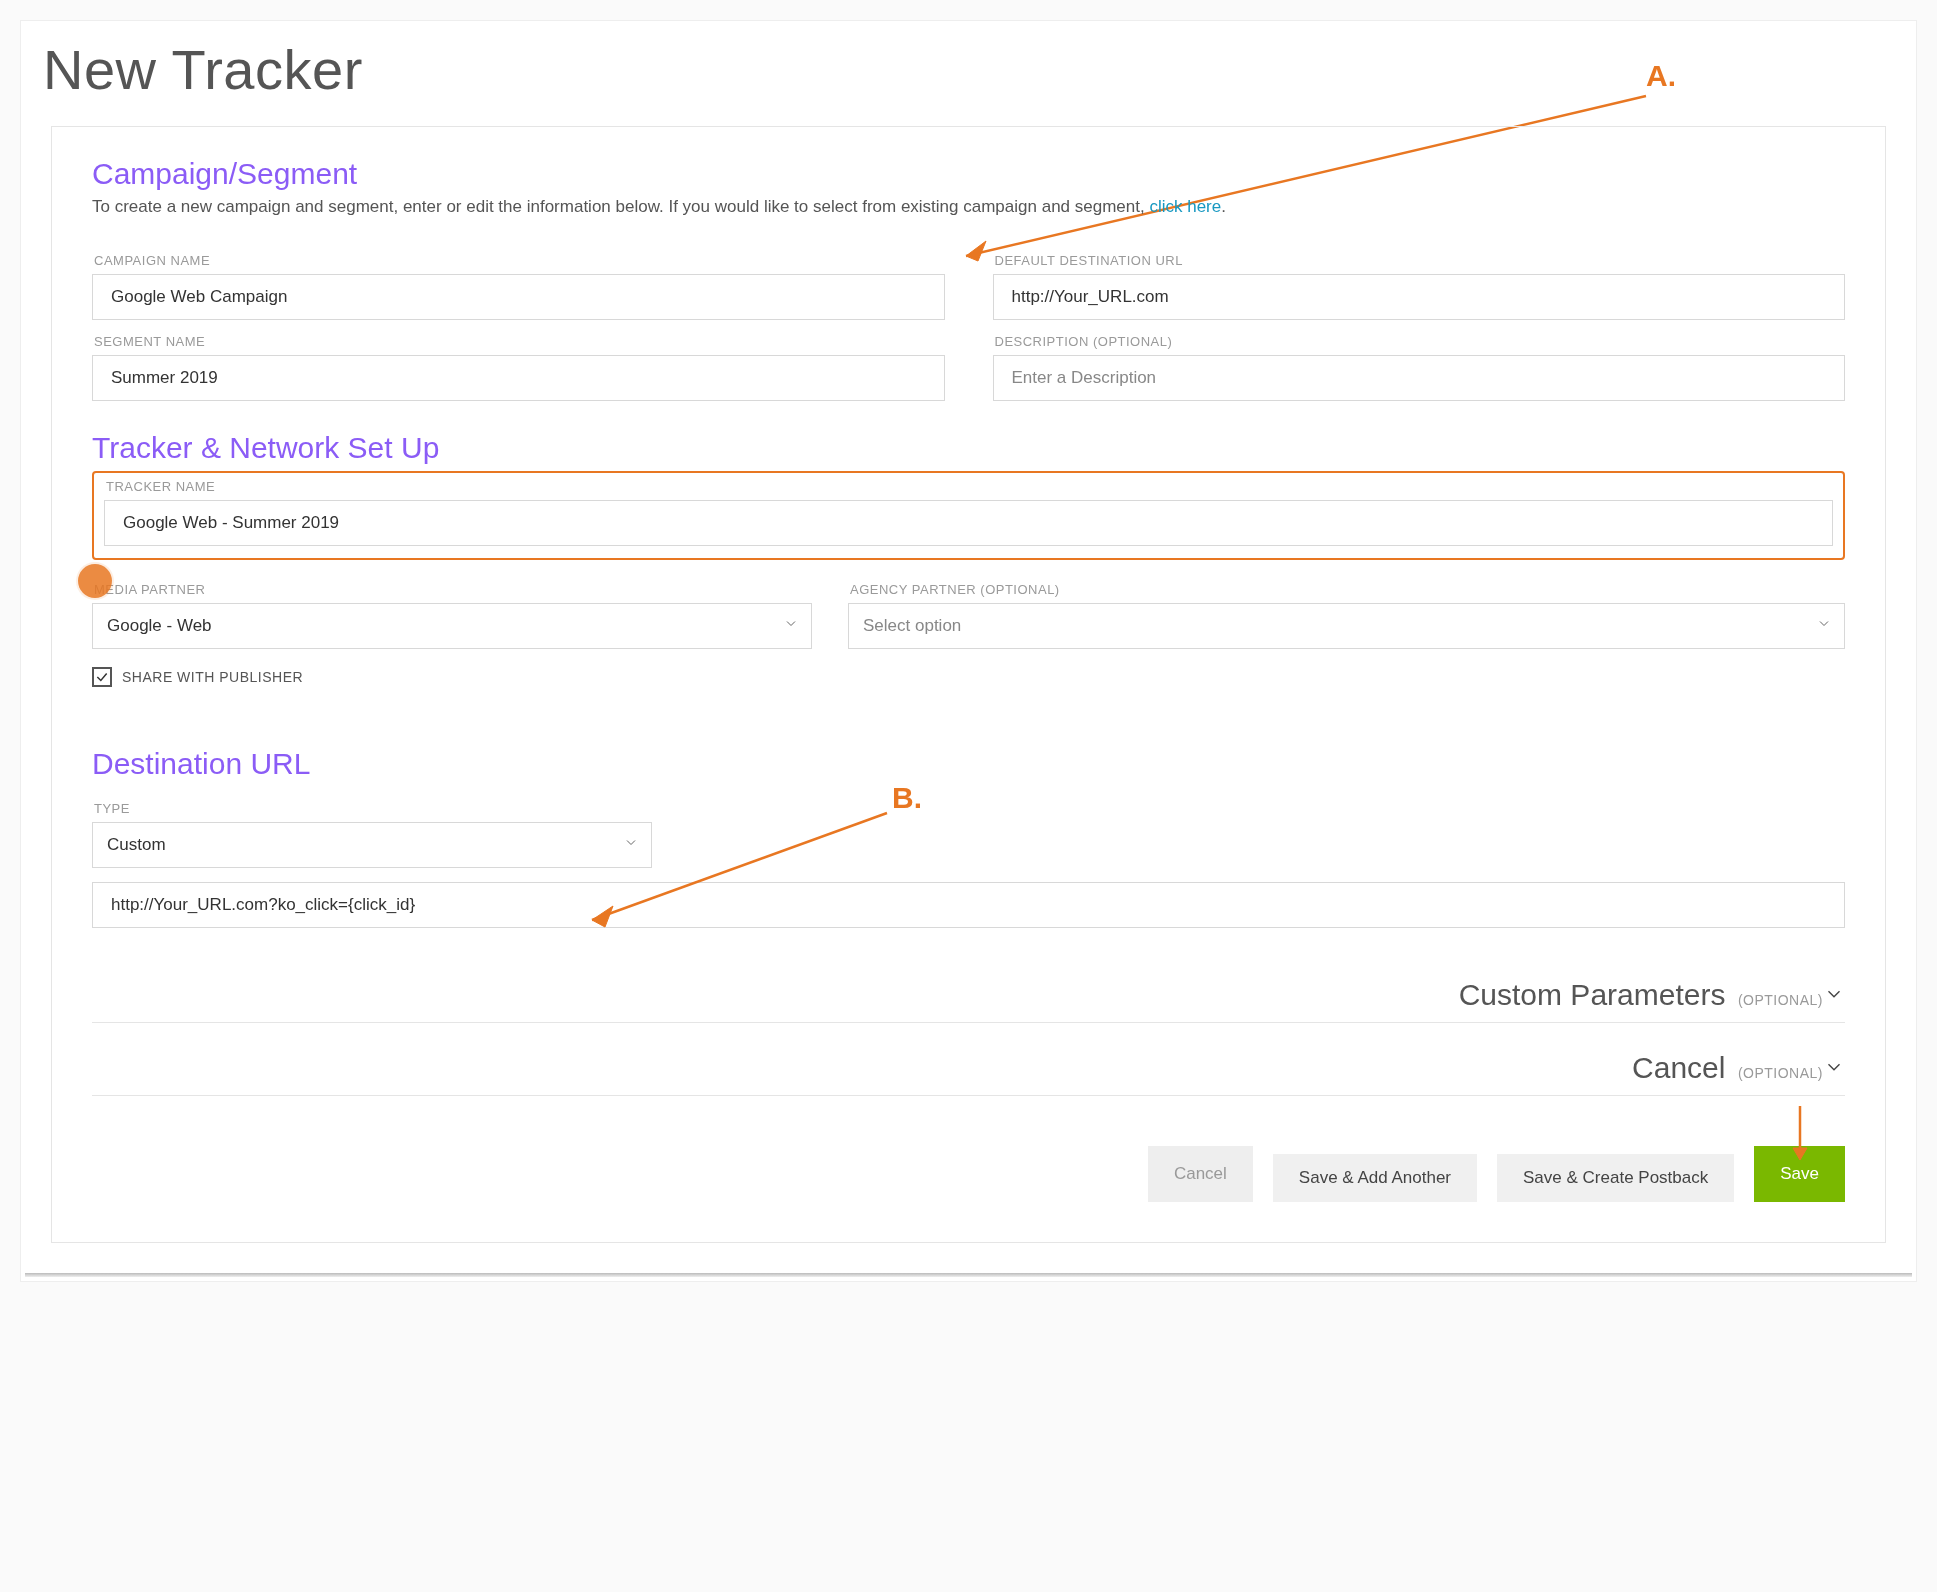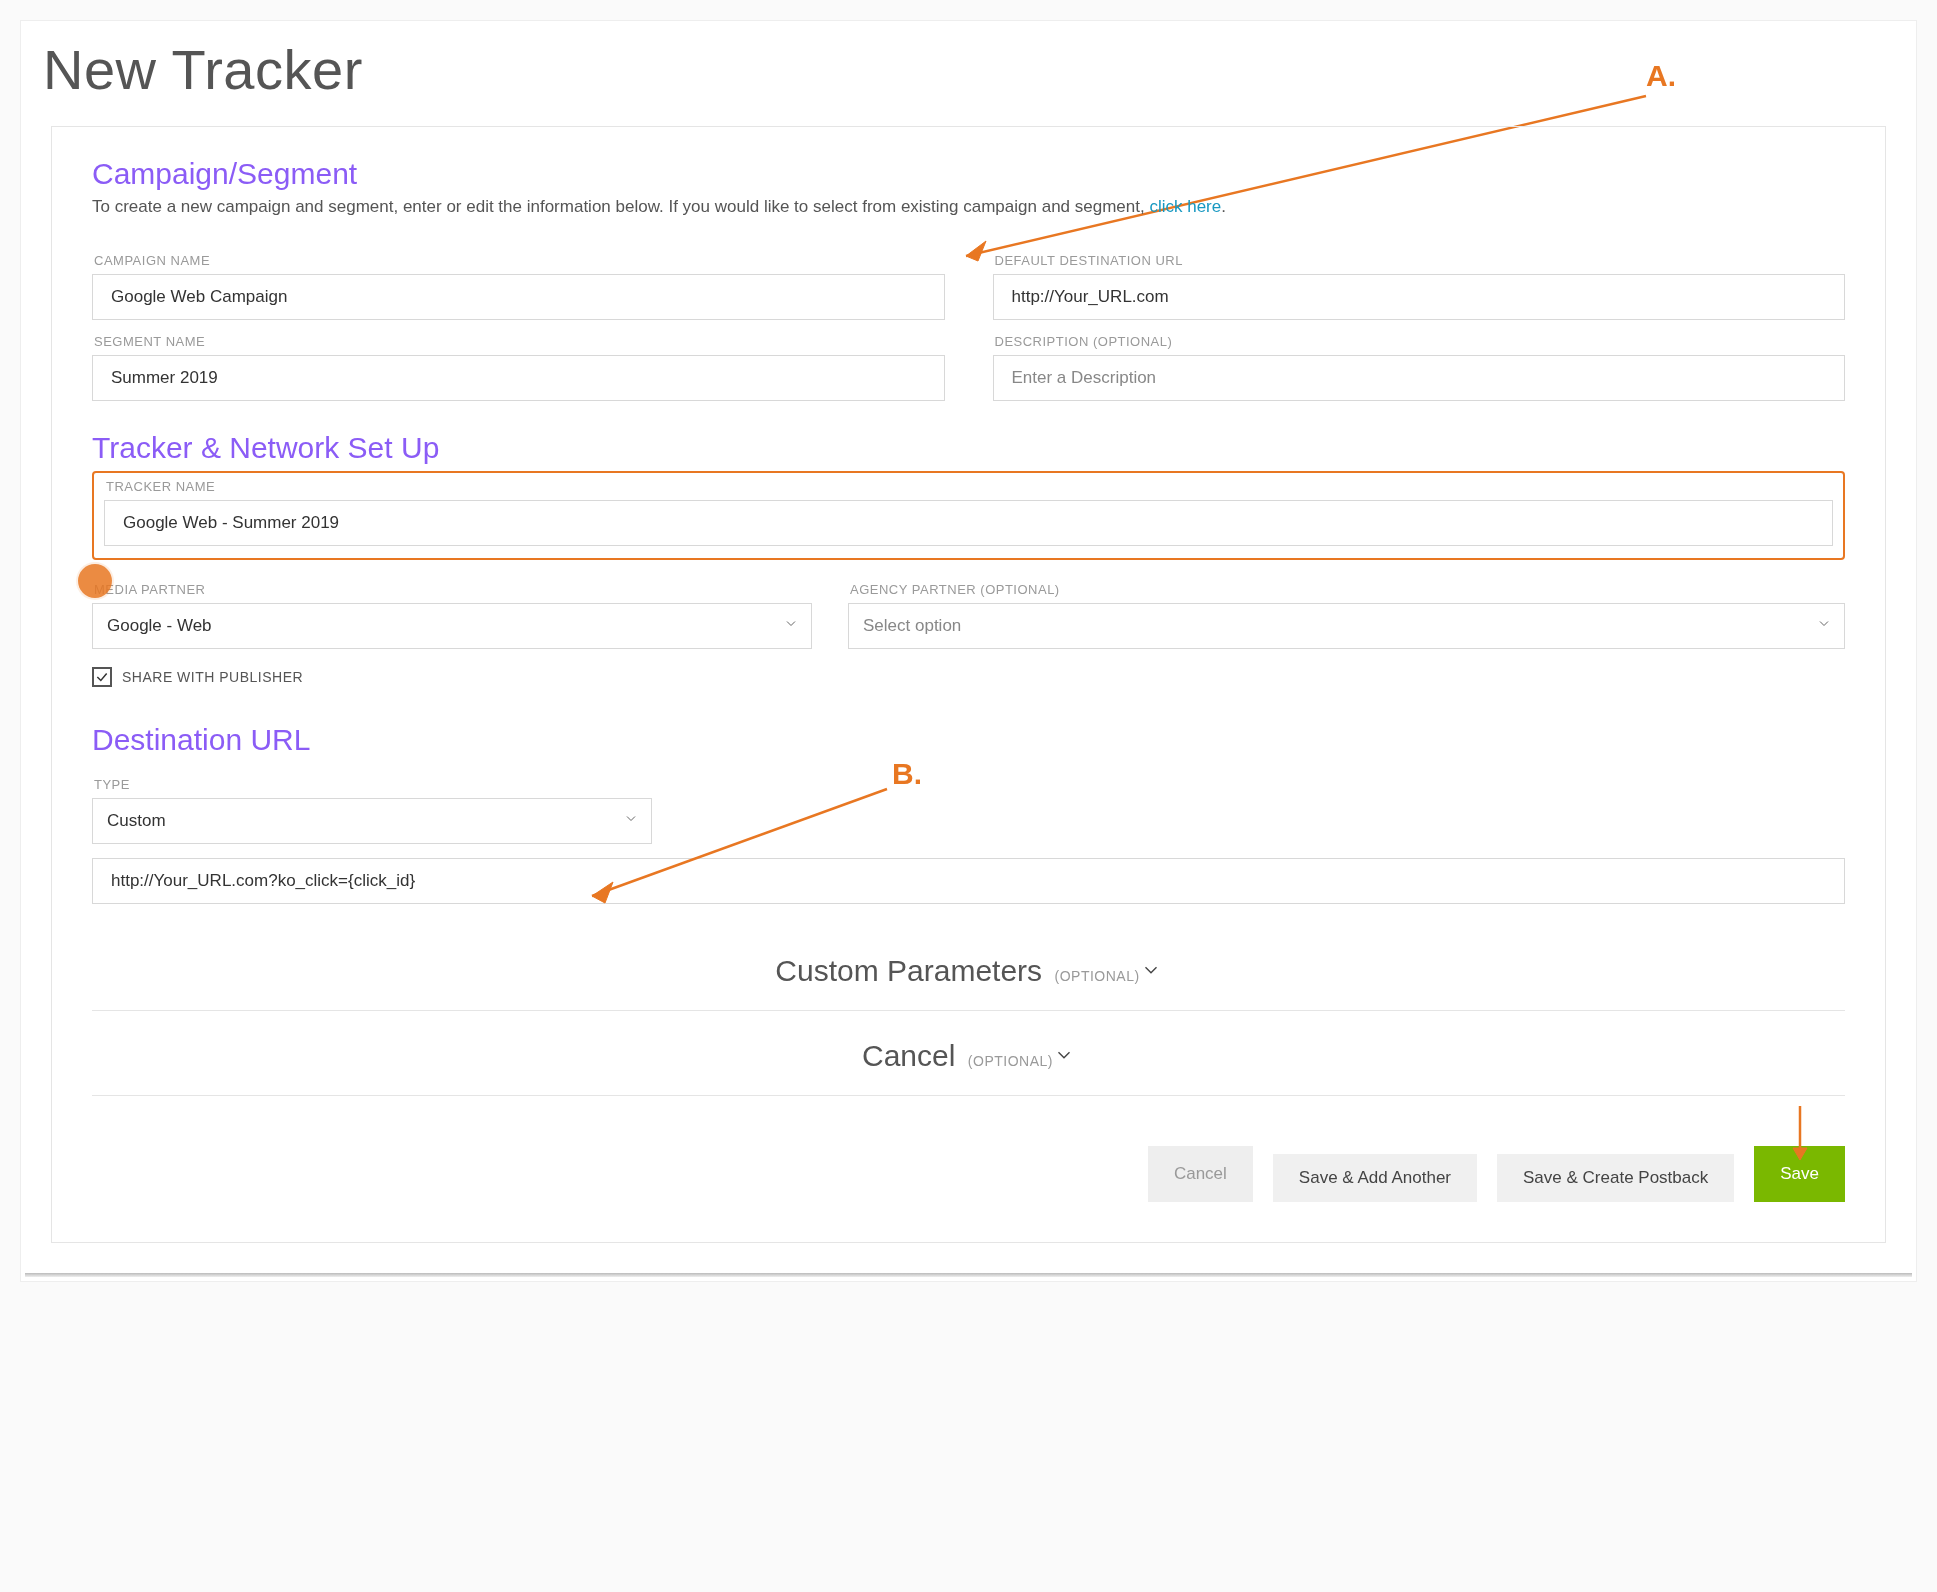--- a/index.html
+++ b/index.html
@@ -133,23 +133,23 @@
   }
   .checkbox svg{width:14px;height:14px;stroke:#333;stroke-width:2.5;fill:none;}
   .checkbox-label{
     font-size:14px;letter-spacing:0.5px;color:#555;text-transform:uppercase;
   }
 
   .dest-row{display:flex;gap:36px;margin-bottom:14px;}
   .dest-row .tcol{width:560px;}
 
   .expand-section{
-    display:flex;align-items:baseline;justify-content:center;
+    display:flex;align-items:baseline;justify-content:flex-end;
     border-bottom:1px solid var(--border-light);
-    padding:10px 0 22px 0;
+    padding:10px 0 10px 0;
     margin-top:40px;
     cursor:pointer;
   }
   .expand-section .title{
     font-size:30px;font-weight:300;color:#555;
   }
   .expand-section .opt{
     font-size:14px;color:var(--label);letter-spacing:0.5px;margin-left:8px;
   }
   .expand-section .exp-chevron svg{width:22px;height:22px;stroke:#444;fill:none;stroke-width:1.5;}
@@ -251,21 +251,21 @@
         <div class="field-label">AGENCY PARTNER (OPTIONAL)</div>
         <div class="select placeholder">
           <span>Select option</span>
           <span class="chevron"><svg viewBox="0 0 24 24">
                 <polyline points="6 9 12 15 18 9"></polyline>
               </svg></span>
         </div>
       </div>
     </div>
 
-    <h2 class="section" style="margin-top:36px;">Destination URL</h2>
+    <h2 class="section" style="margin-top:60px;">Destination URL</h2>
 
     <div style="position:relative;">
       
       <div class="callout-label" style="top:-6px;left:800px;">B.</div>
       <svg class="arrow" style="top:18px;left:485px;" width="330" height="130">
         <line x1="310" y1="8" x2="15" y2="115" stroke-width="2.5"></line>
         <polygon points="15,115 36,101 28,122"></polygon>
       </svg>
 
       <div class="dest-row">

